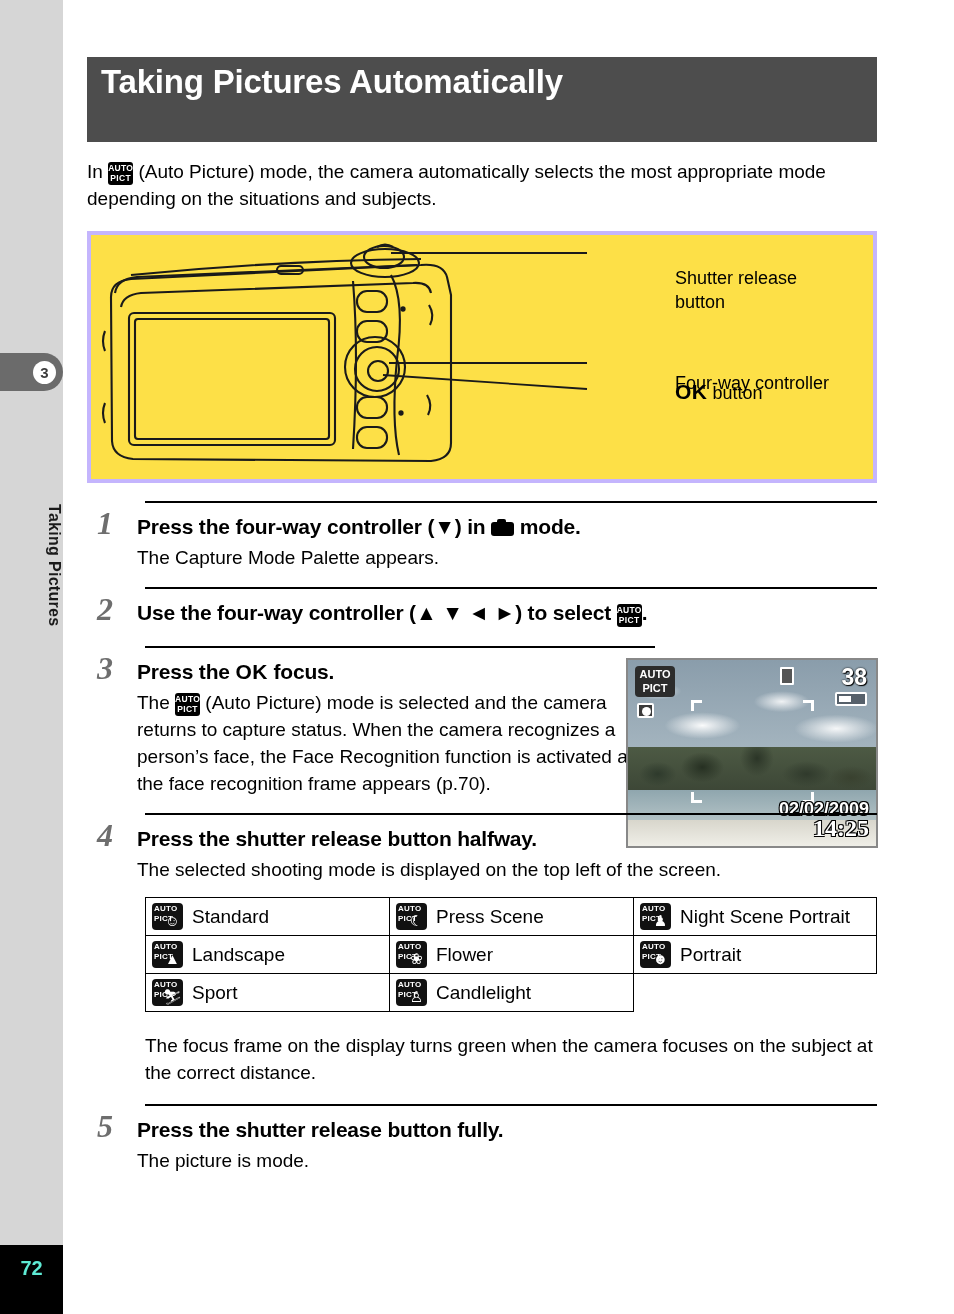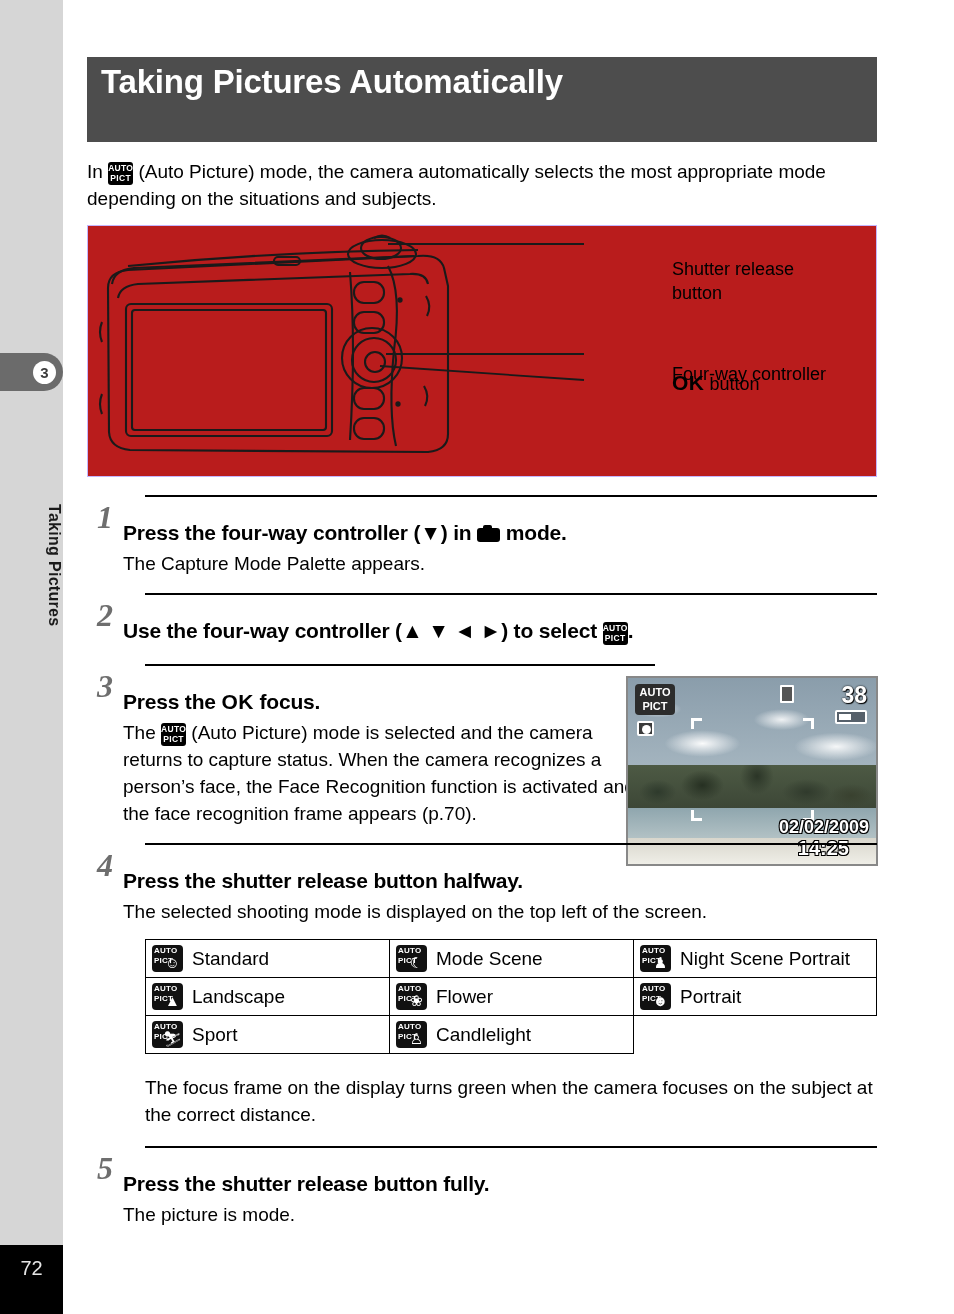--- a/index.html
+++ b/index.html
@@ -34,22 +34,22 @@
     color:#1a1a1a; font-size:16px; font-weight:bold;
     writing-mode:vertical-rl; text-orientation:mixed;
     letter-spacing:0.3px;
   }
   .pagefoot {
     position:absolute; left:0; top:1245px; width:63px; height:69px;
     background:#000000;
   }
   .pagenum {
     position:absolute; left:0; top:12px; width:63px;
-    text-align:center; color:#e5e5e5;
-    font-size:20px; font-weight:normal;
+    text-align:center; color:#5eead4;
+    font-size:20px; font-weight:bold;
   }
 
   
   .page { position:absolute; left:87px; top:0; width:790px; }
 
   .chapter-head {
     margin-top:57px; width:790px; min-height:85px;
     background:#4d4d4d; color:#ffffff;
     padding:8px 0 10px 14px;
   }
@@ -82,39 +82,39 @@
   }
   .ic-cam::after {
     content:""; position:absolute; left:6px; top:0;
     width:9px; height:5px; background:#000;
     border-radius:2px 2px 0 0;
   }
   .ok-glyph { font-weight:bold; font-size:21px; letter-spacing:0.5px; }
 
   
   .figure {
-    margin-top:13px; width:790px; height:252px;
-    border:1px solid #c4b5fd; background:#b91c1c; position:relative;
+    margin-top:19px; width:790px; height:252px;
+    border:4px solid #c4b5fd; background:#fde047; position:relative;
   }
   .callout {
     position:absolute; font-size:18px; line-height:24px; color:#000;
   }
   .c1 { left:584px; top:31px; }
   .c2 { left:584px; top:136px; }
   .c3 { left:584px; top:145px; }
 
   
   .step { position:relative; width:790px; }
   .step-rule { border-top:2px solid #000; margin-left:58px; }
   .step-num {
     position:absolute; left:10px; top:4px;
     font-size:32px; font-weight:bold; font-style:italic;
     color:#6e6e6e; font-family:"Liberation Serif", serif;
   }
-  .step-body { margin-left:36px; padding-top:21px; }
+  .step-body { margin-left:50px; padding-top:9px; }
   .step-title {
     font-size:21px; font-weight:bold; color:#000;
     line-height:30px; letter-spacing:-0.2px;
   }
   .step-desc {
     font-size:19px; line-height:27px; color:#000; margin-top:2px;
   }
 
   
   .lcd {
@@ -189,23 +189,24 @@
   .br.tl { left:63px; top:40px; border-left:3px solid #fff; border-top:3px solid #fff; }
   .br.tr { left:175px; top:40px; border-right:3px solid #fff; border-top:3px solid #fff; }
   .br.bl { left:63px; top:132px; border-left:3px solid #fff; border-bottom:3px solid #fff; }
   .br.brr{ left:175px; top:132px; border-right:3px solid #fff; border-bottom:3px solid #fff; }
   .lcd-date {
     position:absolute; right:7px; bottom:26px;
     color:#fff; font-size:18px; font-weight:bold;
     text-shadow:-1px -1px 0 #000,1px -1px 0 #000,-1px 1px 0 #000,1px 1px 0 #000;
   }
   .lcd-time {
-    position:absolute; right:27px; bottom:4px;
-    color:#fff; font-size:20px; font-weight:bold;
+    position:absolute; right:7px; bottom:4px;
+    color:#fff; font-size:24px; font-weight:bold;
     text-shadow:-1px -1px 0 #000,1px -1px 0 #000,-1px 1px 0 #000,1px 1px 0 #000;
+    font-family:Liberation Serif, serif;
   }
 
   
   .modes {
     margin-left:58px; margin-top:14px;
     width:732px; border-collapse:collapse;
   }
   .modes td {
     border:1px solid #000; height:38px; padding:0 6px;
     font-size:19px; color:#000; vertical-align:middle;
@@ -395,21 +396,21 @@
       </td>
       <td style="width:244px;">
         <span class="mcell">
           <span class="m-ic">
             <u>
                   <i>AUTO</i>
                   <i>PICT</i>
                 </u>
             <span class="m-sym">☾</span>
           </span>
-          <span>Mode Scene</span>
+          <span>Press Scene</span>
         </span>
       </td>
       <td>
         <span class="mcell">
           <span class="m-ic">
             <u>
                   <i>AUTO</i>
                   <i>PICT</i>
                 </u>
             <span class="m-sym">♟</span>

